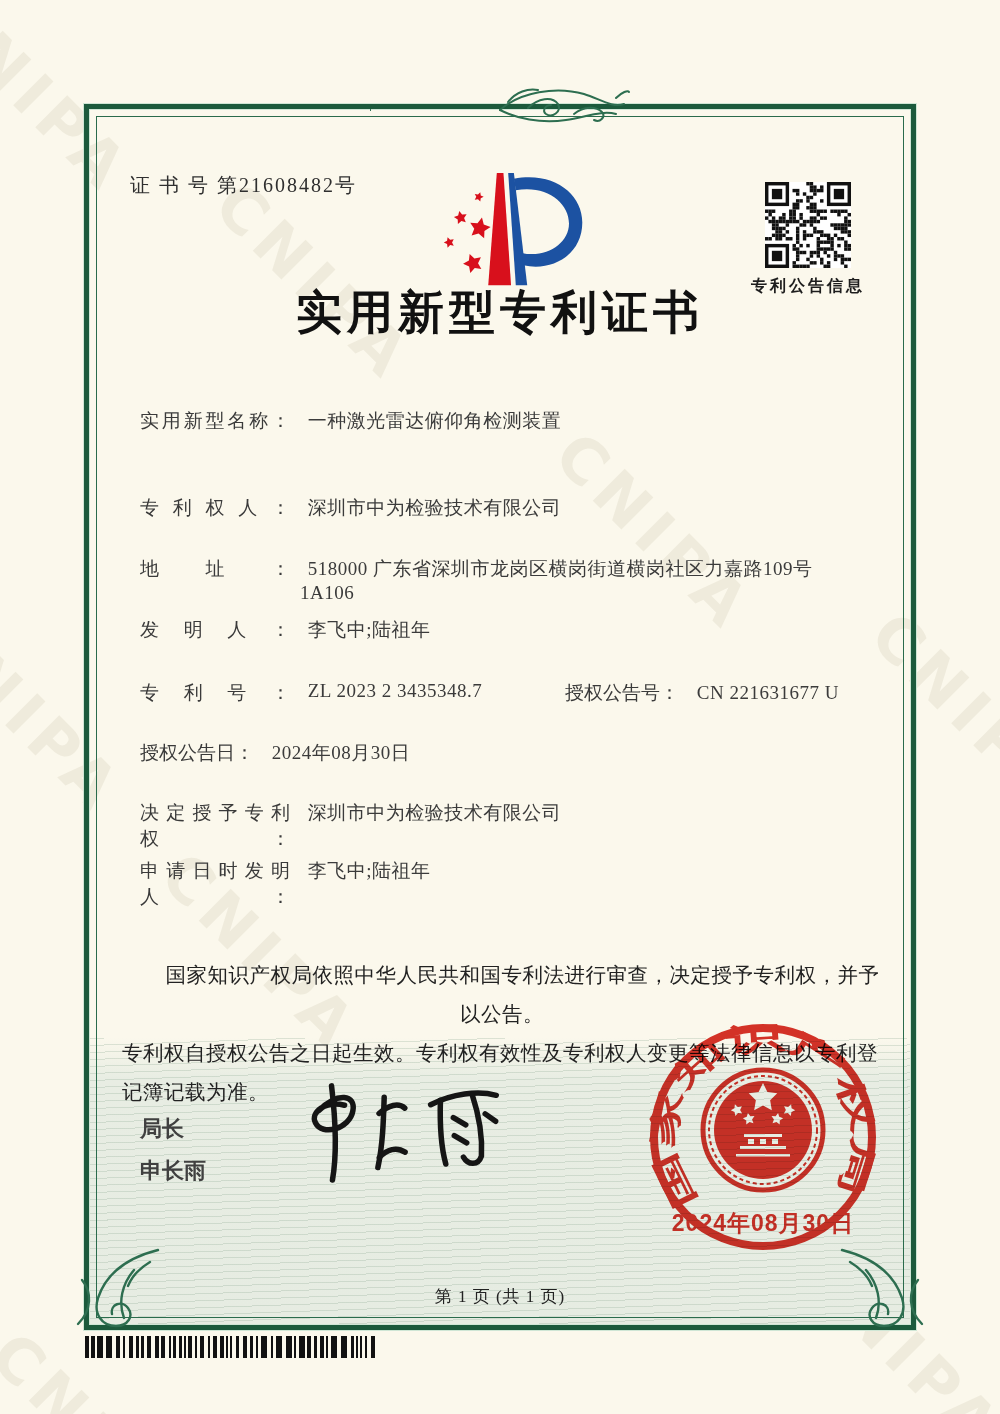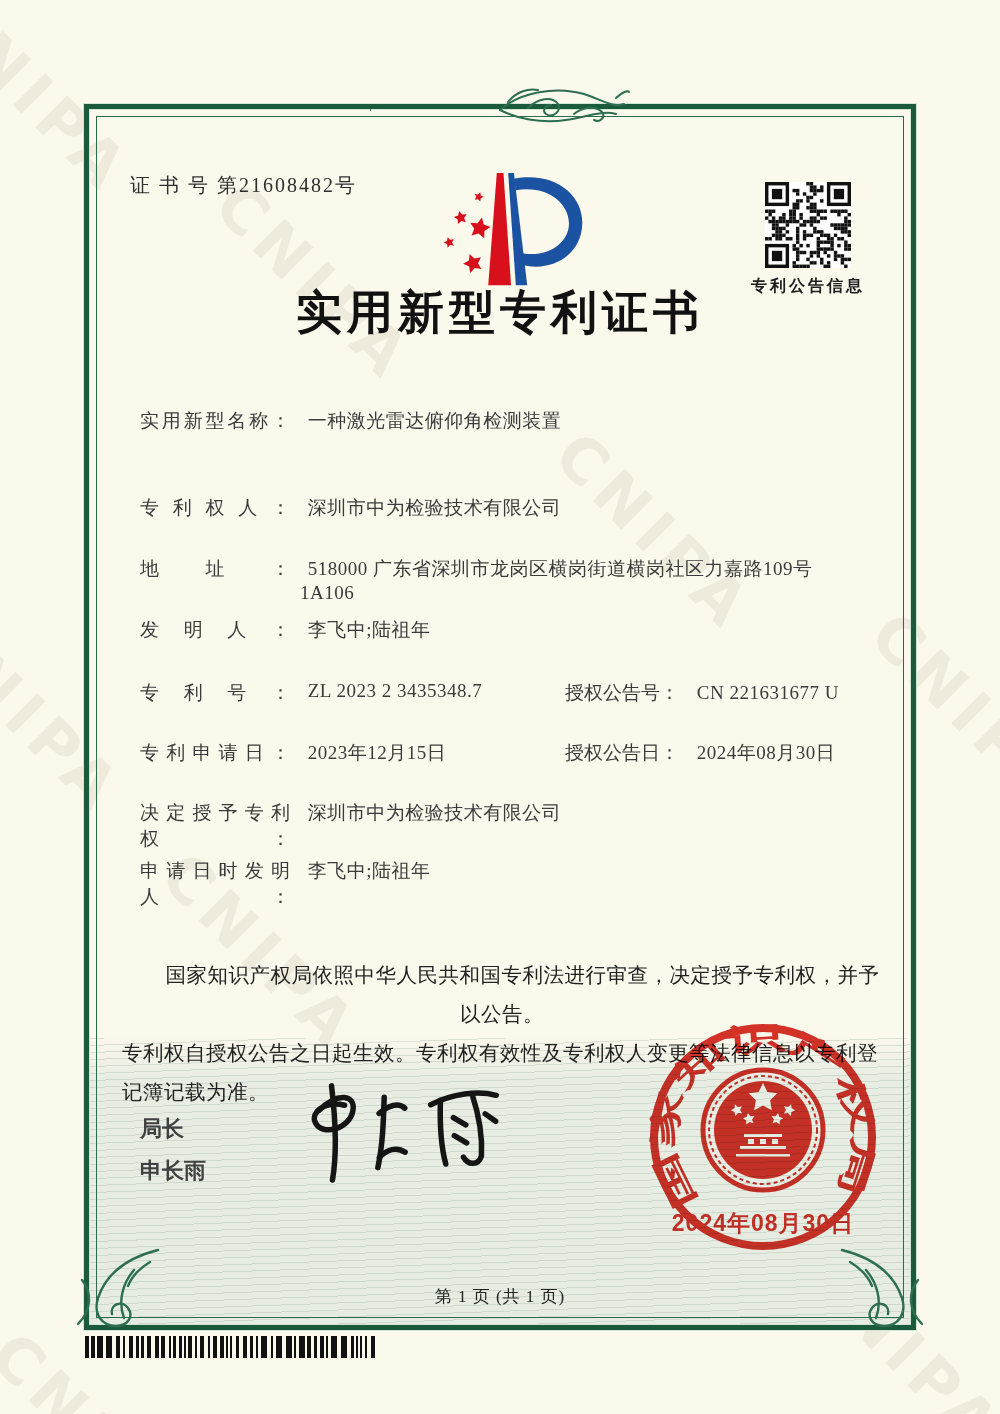--- a/index.html
+++ b/index.html
@@ -402,24 +402,20 @@
       <span class="lbl">专利号：</span>
       <span class="val">ZL 2023 2 3435348.7</span>
     </div>
     <div class="col-r">
       <span class="lbl-r">授权公告号：</span>
       <span class="val">CN 221631677 U</span>
     </div>
   </div>
 
   <div class="row twocol" style="top:740px;">
-    <div class="col-l">
-      <span class="lbl">专利申请日：</span>
-      <span class="val">2023年12月15日</span>
-    </div>
     <div class="col-r">
       <span class="lbl-r">授权公告日：</span>
       <span class="val">2024年08月30日</span>
     </div>
   </div>
 
   <div class="row" style="top:800px;">
     <span class="lbl">决定授予专利权：</span>
     <span class="val">深圳市中为检验技术有限公司</span>
   </div>

